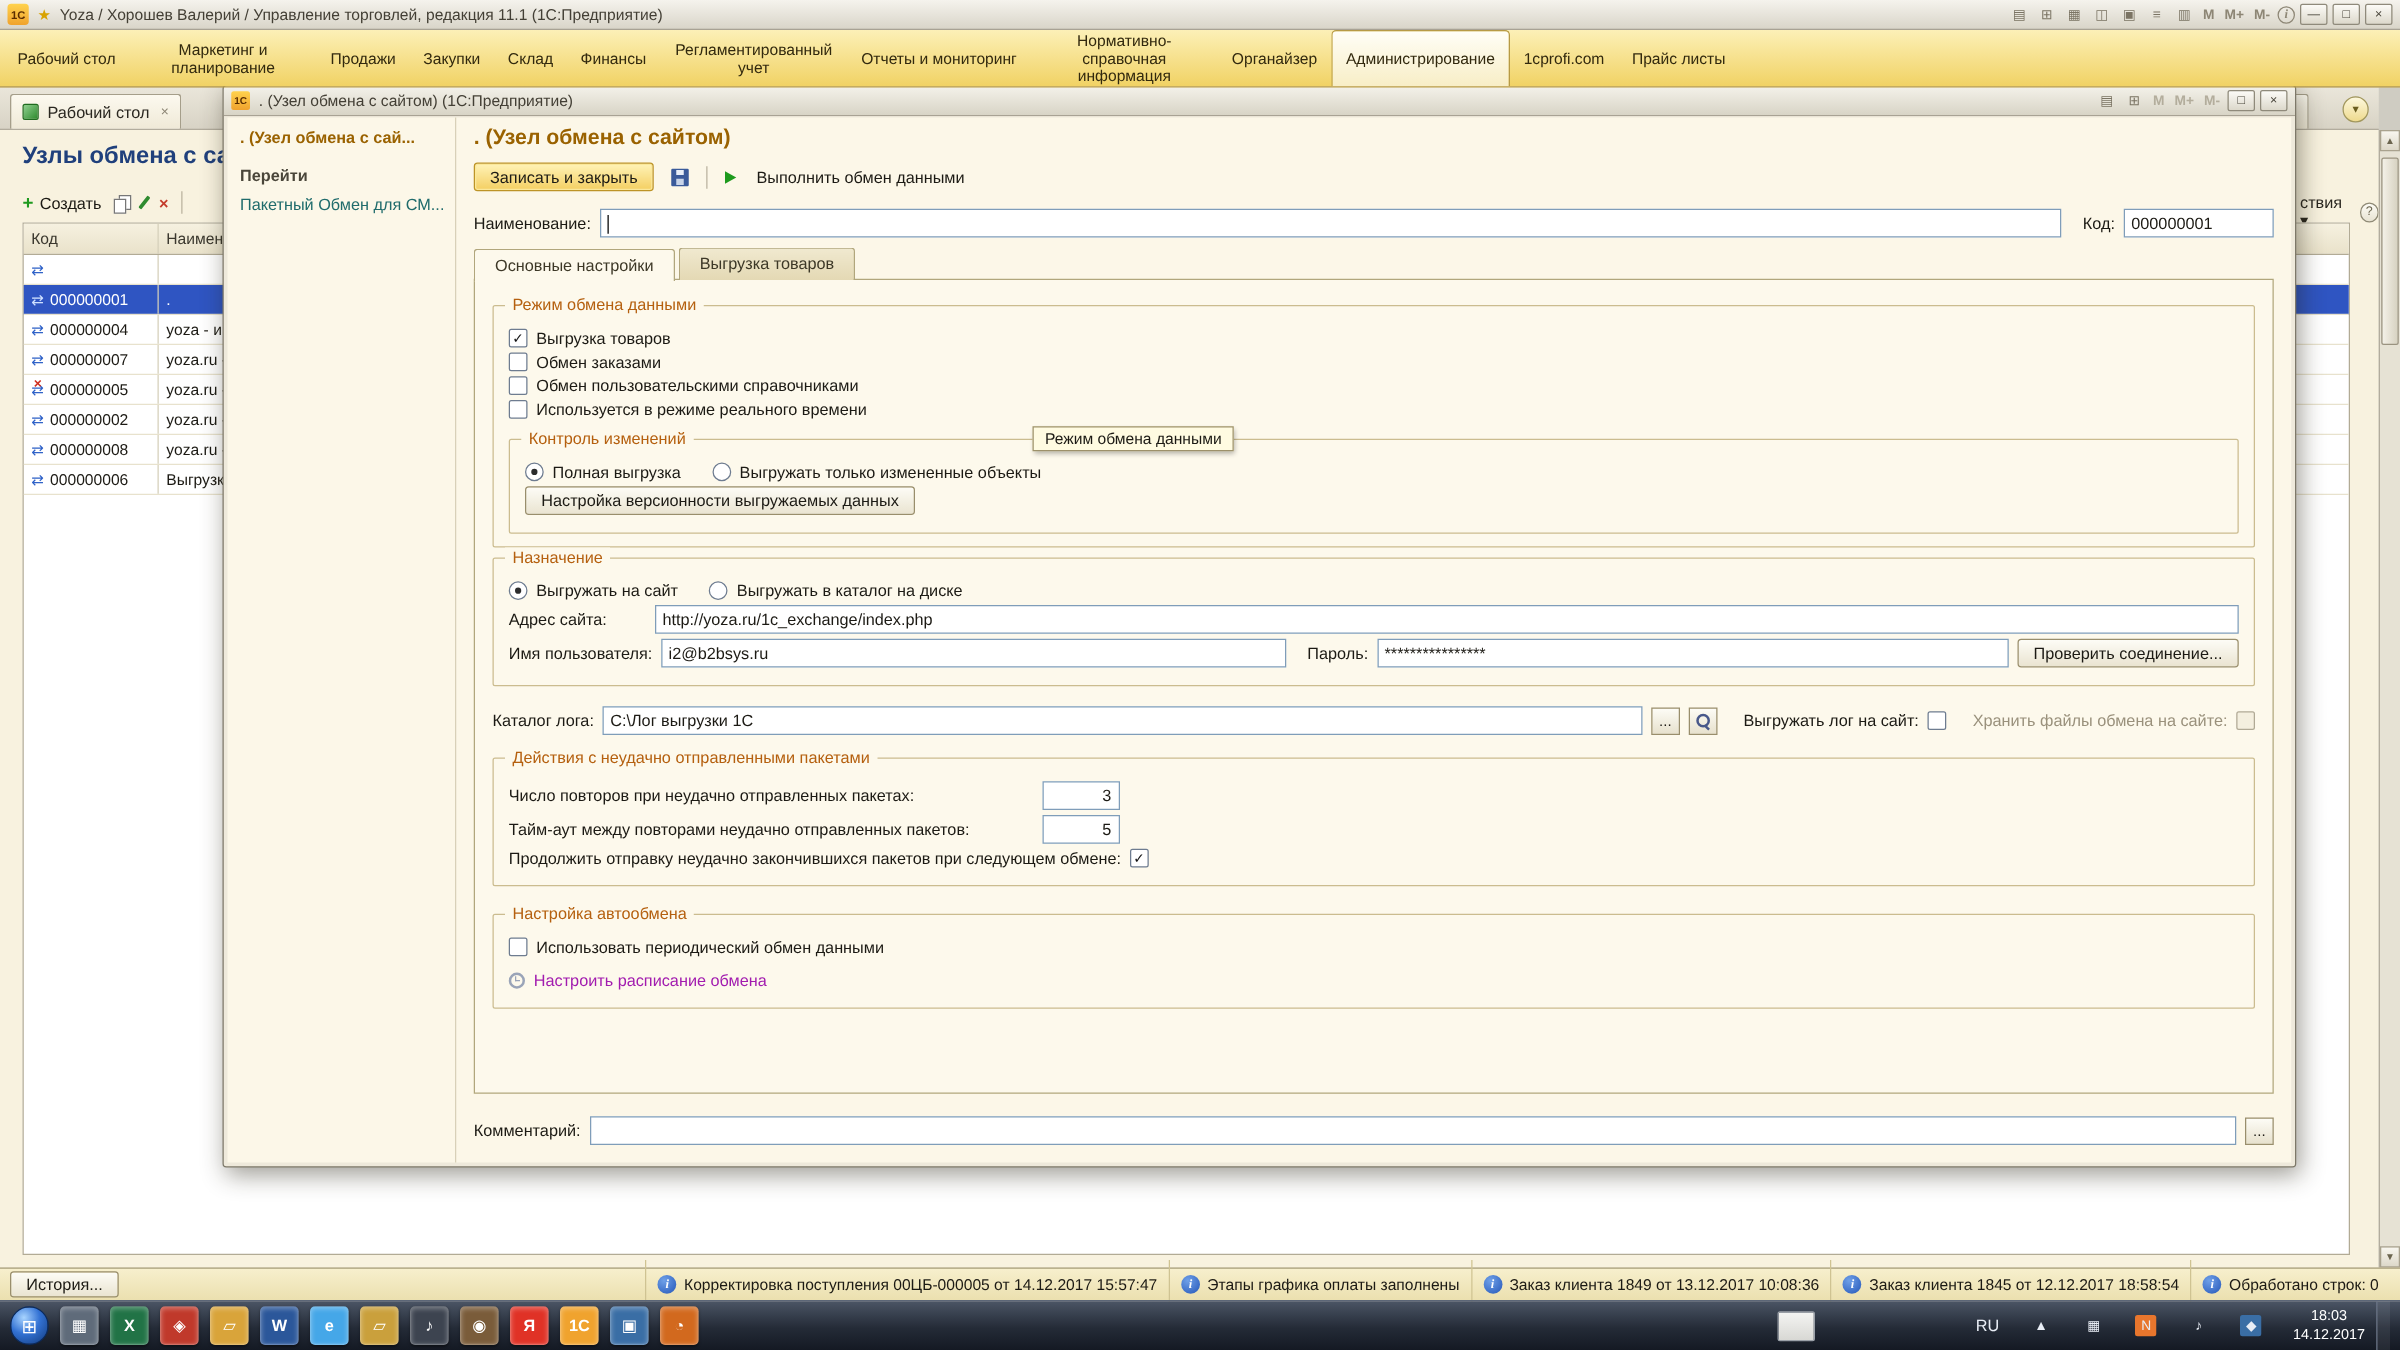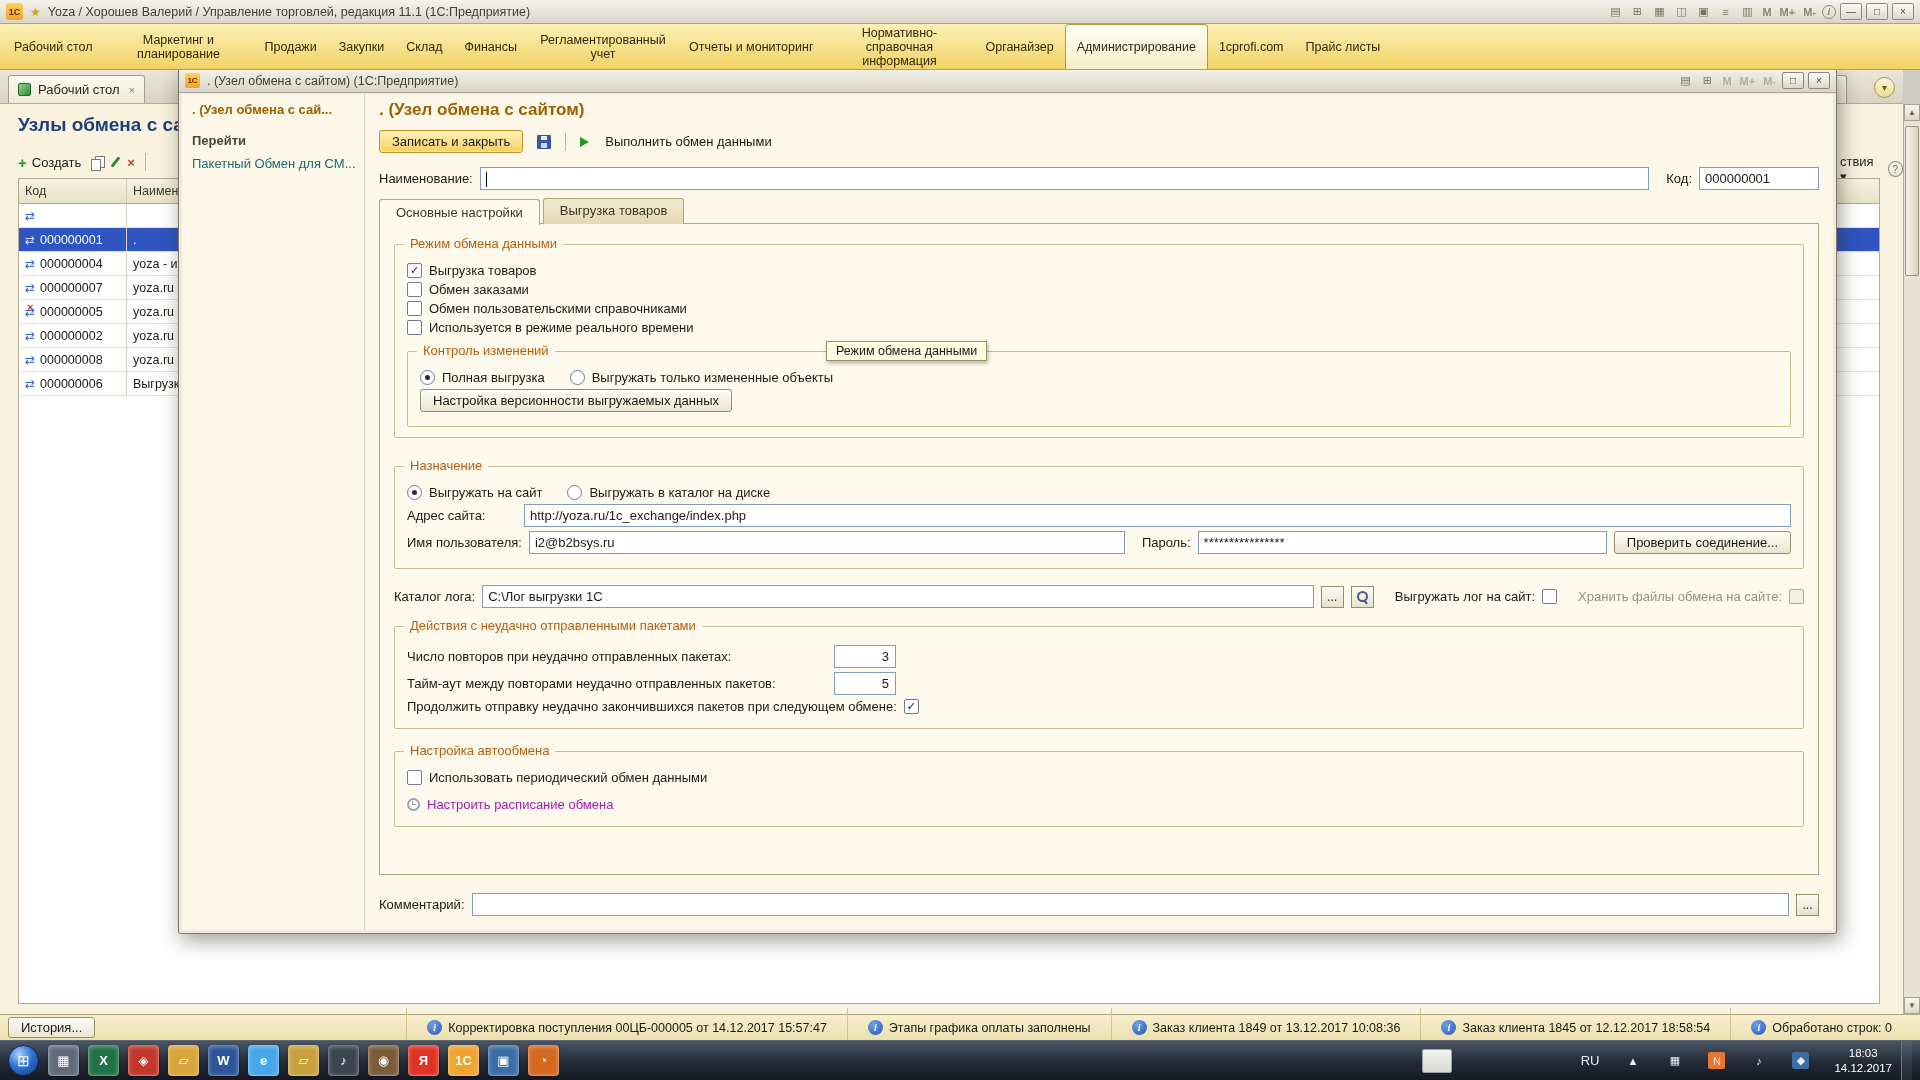--- a/index.html
+++ b/index.html
@@ -110,21 +110,21 @@
 .graylbl{color:#9a917c}
 .schlink{color:#a21caf;}
 .clockico{width:13px;height:13px;border:2px solid #9aa4b8;border-radius:50%;position:relative}
 .clockico::before{content:"";position:absolute;left:3px;top:1px;width:1px;height:4px;background:#9aa4b8}
 .clockico::after{content:"";position:absolute;left:3px;top:4px;width:4px;height:1px;background:#9aa4b8}
 
 
 #statusb{position:absolute;left:0;right:0;bottom:40px;height:26px;background:linear-gradient(#f7efcd,#ebe0af);border-top:1px solid #b1a67c;display:flex;align-items:center;padding:0 8px;font-size:12.5px;z-index:30}
 .histbtn{padding:2px 12px}
 .sbspacer{flex:1}
-.sbmsg{display:flex;align-items:center;gap:6px;padding:0 20px;height:40px;border-left:1px solid #cfc392;white-space:nowrap}
+.sbmsg{display:flex;align-items:center;gap:6px;padding:0 9px;height:40px;border-left:1px solid #cfc392;white-space:nowrap}
 .infoi{width:15px;height:15px;border-radius:50%;background:radial-gradient(circle at 35% 30%,#6fa0e8,#2456b8);color:#fff;display:flex;align-items:center;justify-content:center;flex:0 0 15px}
 .infoi::after{content:"i";font:italic bold 10px "Liberation Serif",serif}
 
 
 #taskbar{position:absolute;left:0;right:0;bottom:0;height:40px;background:linear-gradient(#4b5565,#242b37 55%,#141923);border-top:1px solid #5c6677;display:flex;align-items:center;gap:9px;padding:0 8px;z-index:50}
 .orb{width:31px;height:31px;border-radius:50%;background:radial-gradient(circle at 35% 28%,#a8d4ff,#3372d4 45%,#123a7c);border:1px solid #0b2a5c;display:flex;align-items:center;justify-content:center;color:#fff;font-size:15px;flex:0 0 31px}
 .tico{width:31px;height:31px;border-radius:4px;border:1px solid rgba(255,255,255,.28);box-shadow:inset 0 1px 4px rgba(255,255,255,.35),0 1px 2px rgba(0,0,0,.4);display:flex;align-items:center;justify-content:center;color:#fff;font-weight:bold;font-size:13px;flex:0 0 31px}
 .tbspacer{flex:1}
 .openwin{width:30px;height:24px;background:linear-gradient(#f4f4f2,#d8d8d4);border:1px solid #9aa0a8;border-radius:2px;margin-right:120px}
 .tray{display:flex;align-items:center;gap:25px;color:#e8edf5}
@@ -346,35 +346,35 @@
               <span class="lbl">Полная выгрузка</span>
               <span class="radio" style="margin-left:18px"></span>
               <span class="lbl">Выгружать только измененные объекты</span>
             </div>
             <div class="frow">
               <span class="btn">Настройка версионности выгружаемых данных</span>
             </div>
           </div>
         </div>
 
-        <div class="group" style="margin-top:28px">
+        <div class="group" style="margin-top:8px">
           <span class="legend">Назначение</span>
           <div class="frow">
             <span class="radio sel"></span>
             <span class="lbl">Выгружать на сайт</span>
             <span class="radio" style="margin-left:18px"></span>
             <span class="lbl">Выгружать в каталог на диске</span>
           </div>
           <div class="frow">
             <span class="lbl" style="flex:0 0 110px">Адрес сайта:</span>
             <div class="tinput grow">http://yoza.ru/1c_exchange/index.php</div>
           </div>
           <div class="frow">
             <span class="lbl" style="flex:0 0 110px">Имя пользователя:</span>
-            <div class="tinput" style="width:596px">i2@b2bsys.ru</div>
+            <div class="tinput" style="width:500px">i2@b2bsys.ru</div>
             <span class="lbl" style="margin-left:10px">Пароль:</span>
             <div class="tinput grow">****************</div>
             <span class="btn">Проверить соединение...</span>
           </div>
         </div>
 
         <div class="frow" style="margin:16px 0 6px">
           <span class="lbl">Каталог лога:</span>
           <div class="tinput grow">C:\Лог выгрузки 1С</div>
           <span class="sbtn">...</span>

